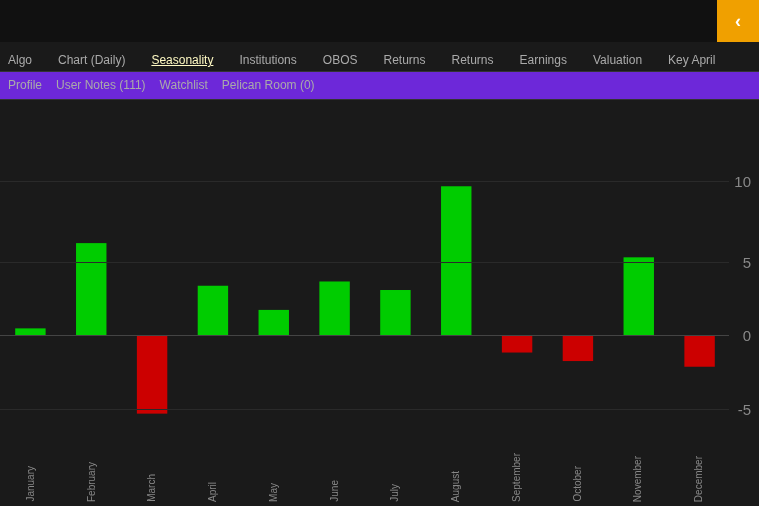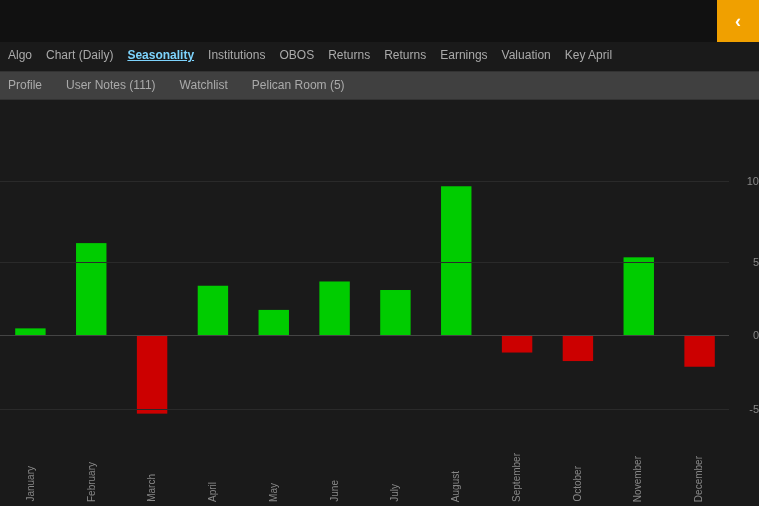--- a/index.html
+++ b/index.html
@@ -70,46 +70,46 @@
     }
     #header-back-btn span {
       color: #fff;
       font-size: 18px;
       font-weight: bold;
     }
 
     
     #nav1 {
       display: flex;
-      align-items: flex-start;
+      align-items: flex-end;
       background: #1a1a1a;
       padding: 6px 8px 4px 8px;
-      gap: 14px;
+      gap: 26px;
       border-bottom: 1px solid #333;
       height: 30px;
     }
     .nav-item {
       font-size: 12px;
       color: #aaa;
       cursor: pointer;
       white-space: nowrap;
     }
     .nav-item.active {
-      color: #7dd3fc;
-      font-weight: bold;
+      color: #fef9c3;
+      font-weight: normal;
       text-decoration: underline;
     }
 
     
     #nav2 {
       display: flex;
       align-items: center;
-      background: #404040;
+      background: #6d28d9;
       padding: 4px 8px 5px 8px;
-      gap: 24px;
+      gap: 14px;
       border-bottom: 1px solid #333;
       height: 28px;
     }
 
     
     #chart-area {
       width: 759px;
       height: 406px;
       position: relative;
       background: #1a1a1a;
@@ -121,22 +121,22 @@
       position: absolute;
       left: 0;
       right: 30px;
       height: 1px;
       background: #2a2a2a;
     }
 
     
     .y-label {
       position: absolute;
-      right: 0;
-      font-size: 11px;
+      right: 8px;
+      font-size: 15px;
       color: #888;
       transform: translateY(-50%);
     }
 
     
     #chart-svg {
       position: absolute;
       left: 0;
       top: 0;
       width: 730px;
@@ -196,21 +196,21 @@
     <span class="nav-item">Returns</span>
     <span class="nav-item">Earnings</span>
     <span class="nav-item">Valuation</span>
     <span class="nav-item">Key April</span>
   </div>
 
 <div id="nav2">
     <span class="nav-item">Profile</span>
     <span class="nav-item">User Notes (111)</span>
     <span class="nav-item">Watchlist</span>
-    <span class="nav-item">Pelican Room (5)</span>
+    <span class="nav-item">Pelican Room (0)</span>
   </div>
 
 <div id="chart-area">
   <svg id="chart-svg" viewBox="0 0 730 406">
       <rect x="15.208333333333334" y="228.375" width="30.416666666666668" height="7.105" fill="#00cc00"></rect>
       <rect x="76.04166666666667" y="143.11499999999998" width="30.416666666666668" height="92.36500000000001" fill="#00cc00"></rect>
       <rect x="136.875" y="235.48" width="30.416666666666668" height="78.155" fill="#cc0000"></rect>
       <rect x="197.70833333333334" y="185.74499999999998" width="30.416666666666668" height="49.73500000000001" fill="#00cc00"></rect>
       <rect x="258.5416666666667" y="209.902" width="30.416666666666668" height="25.578000000000007" fill="#00cc00"></rect>
       <rect x="319.375" y="181.48199999999997" width="30.416666666666668" height="53.998000000000005" fill="#00cc00"></rect>

